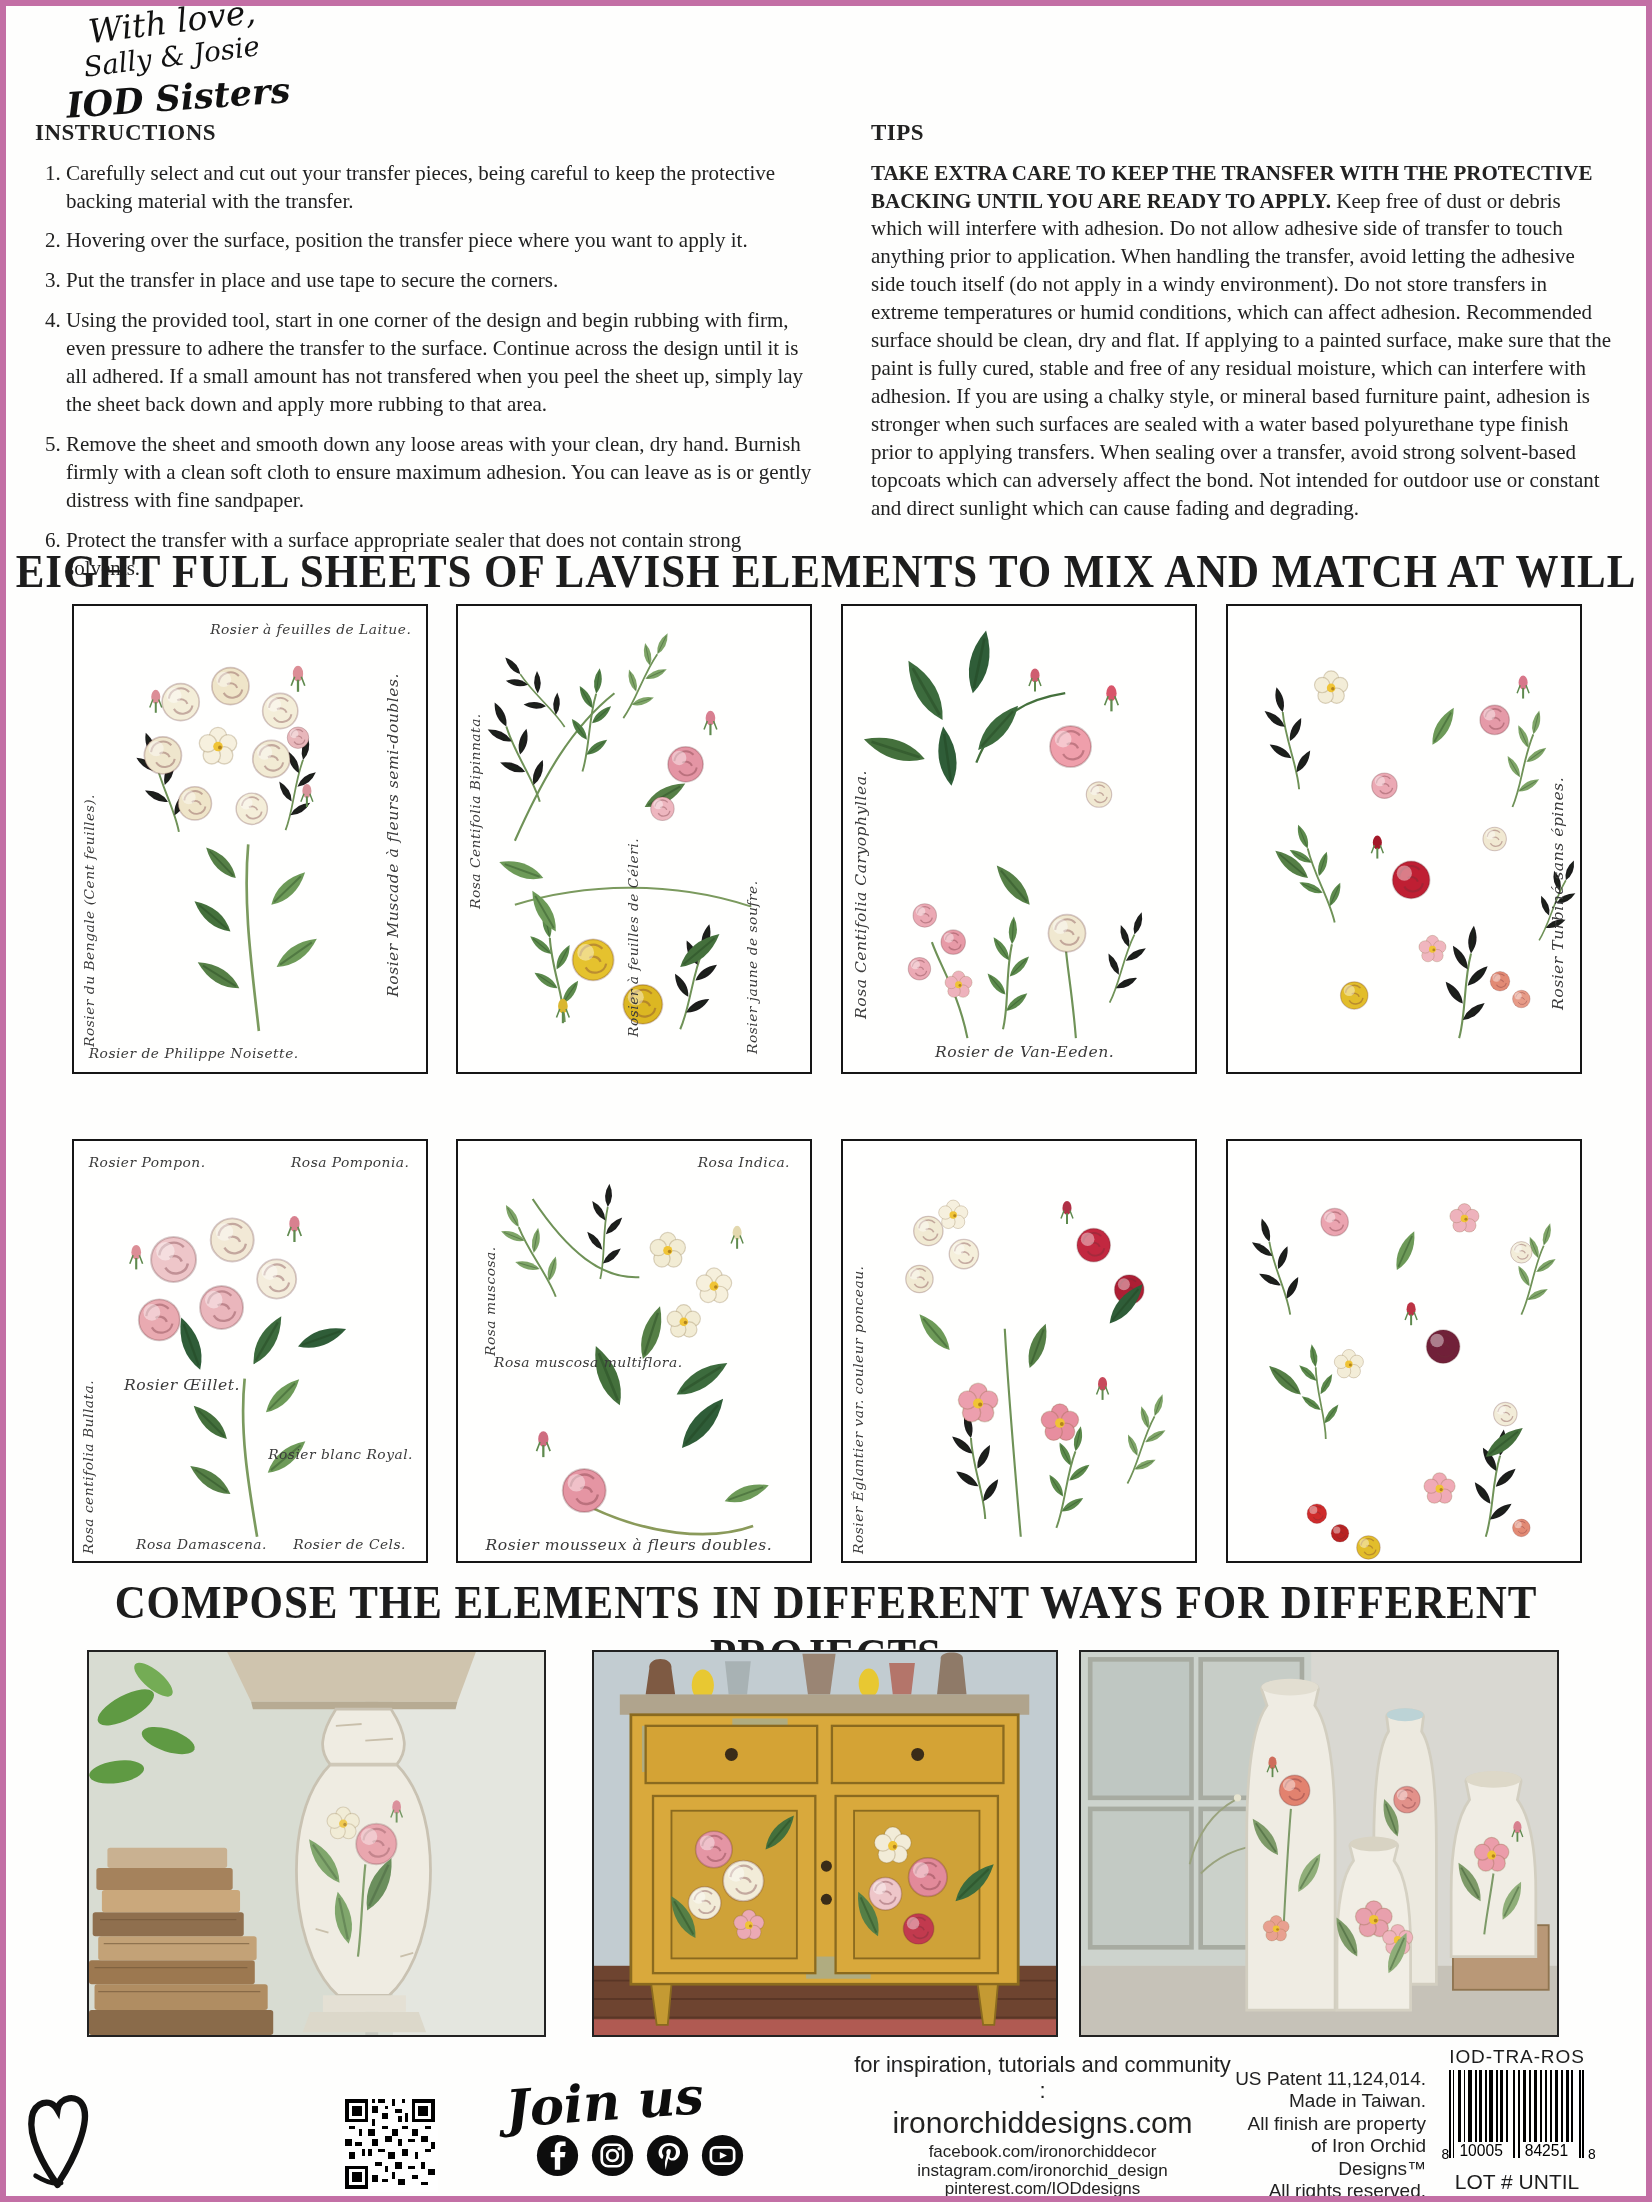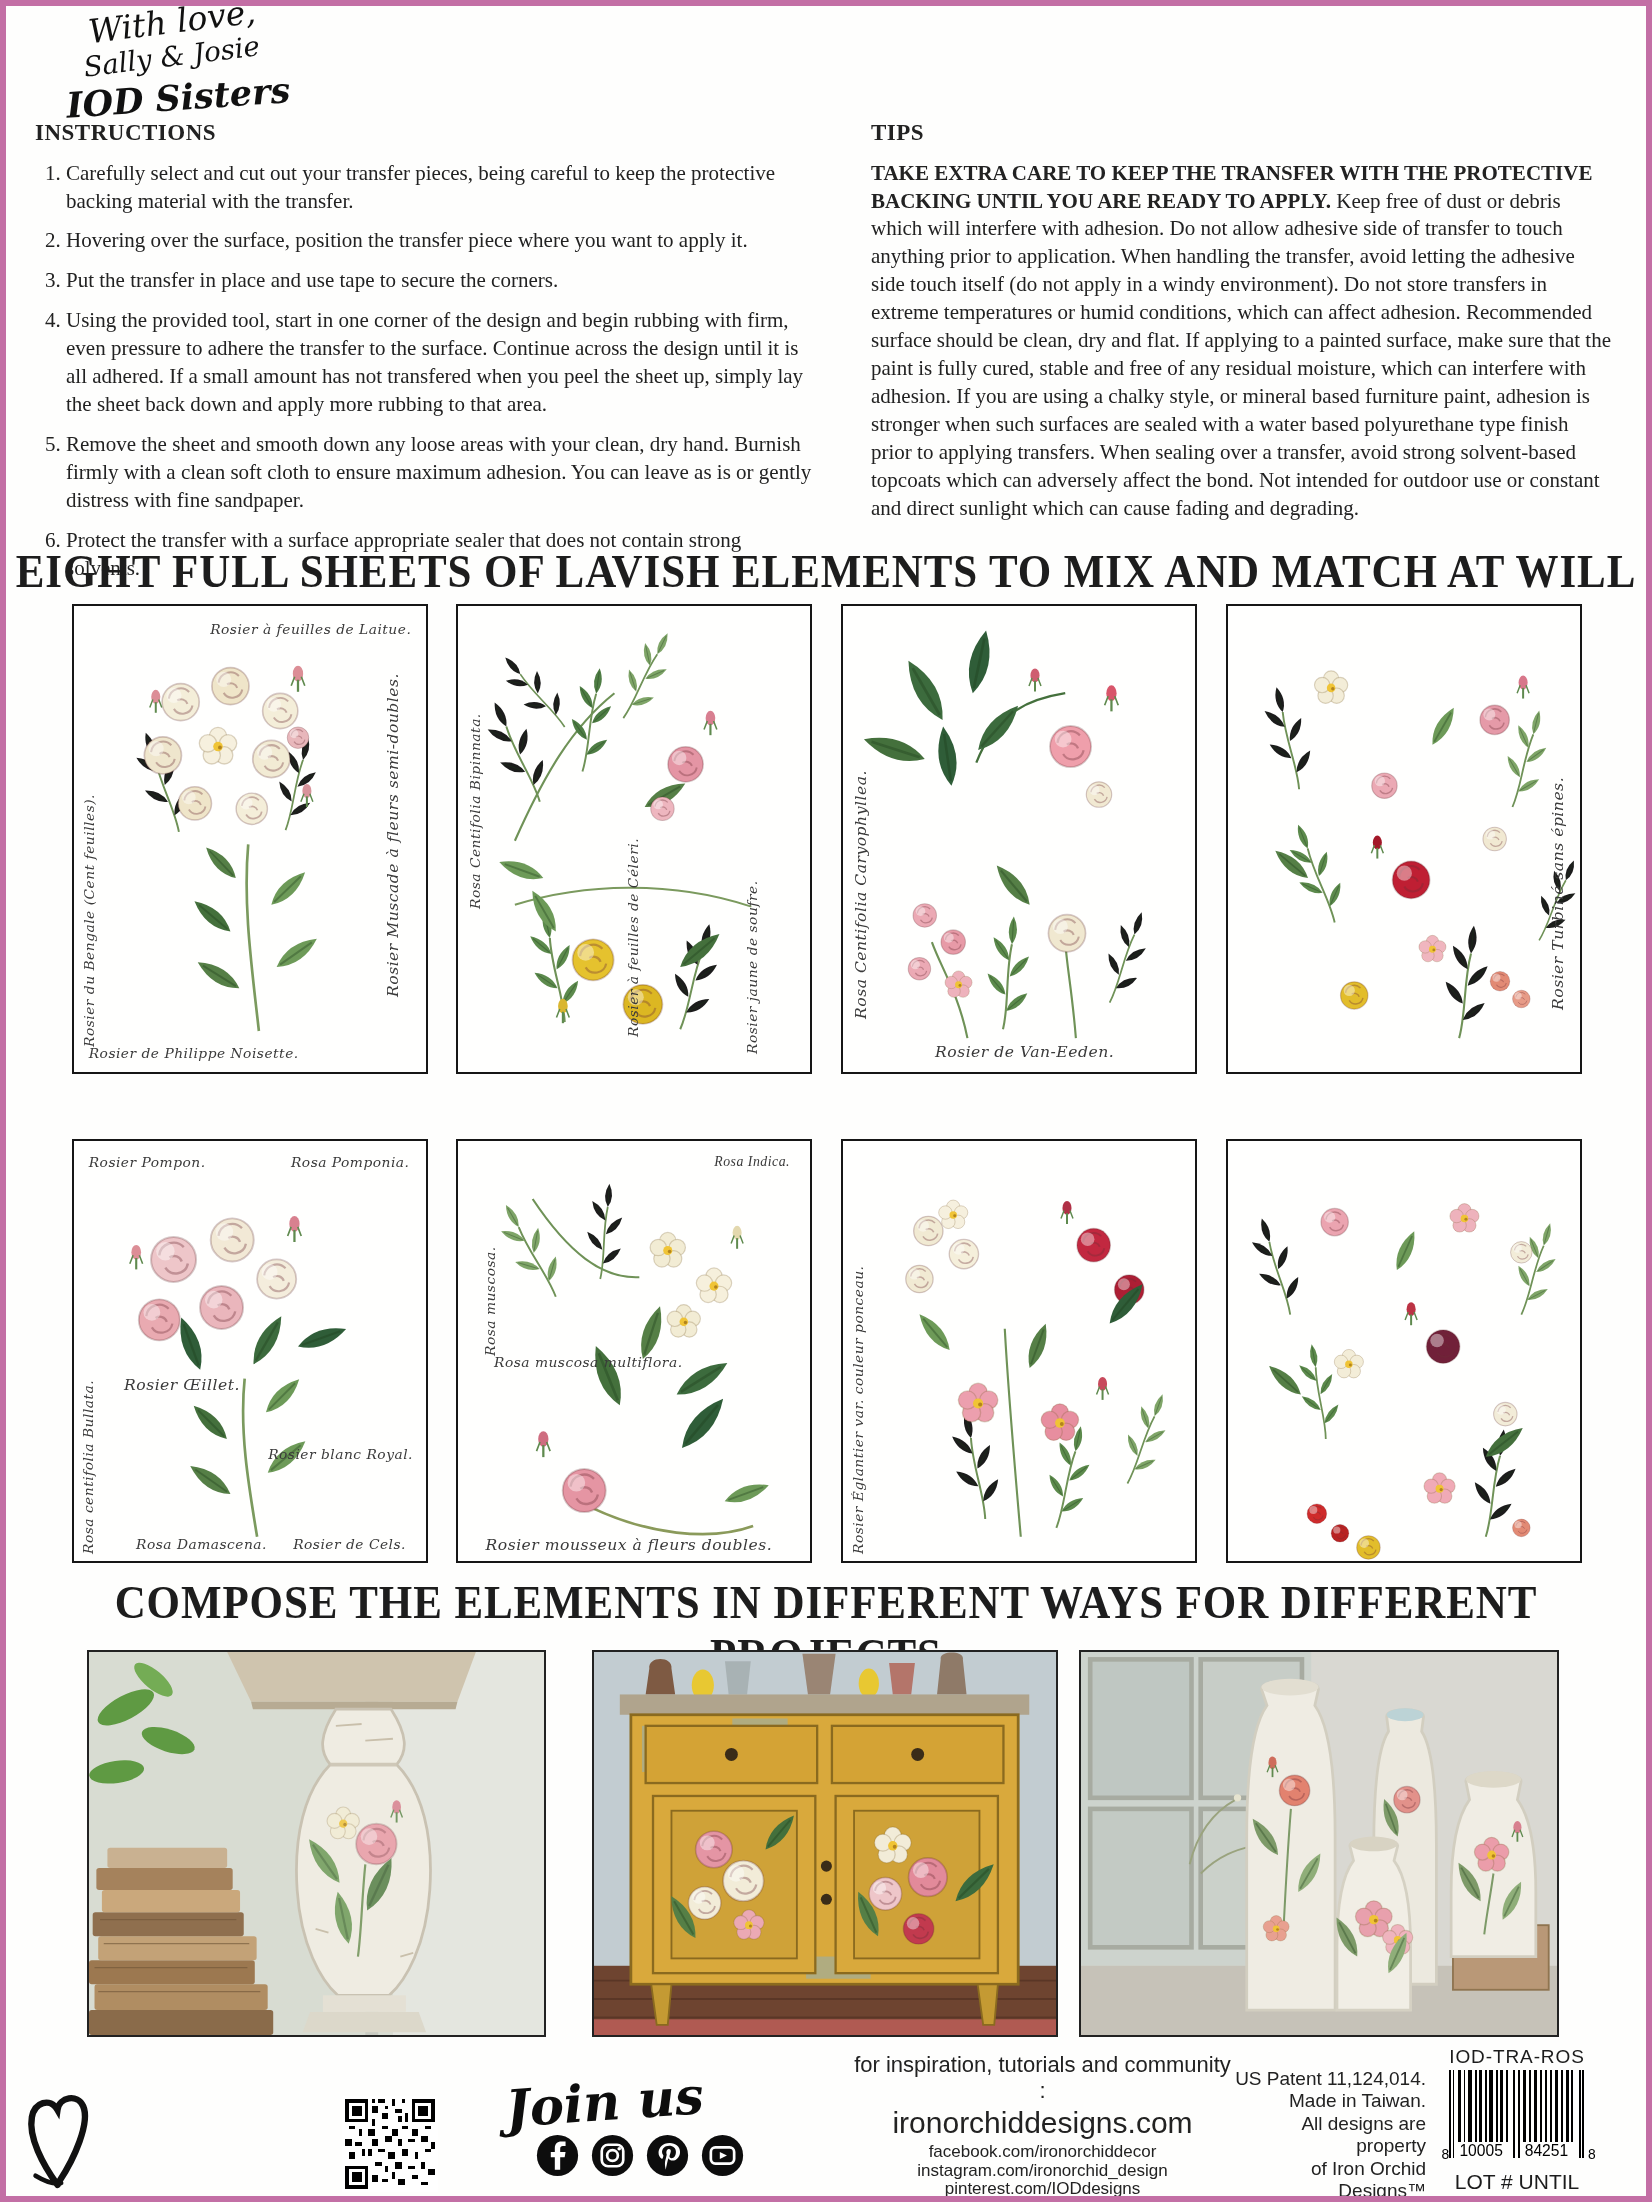--- a/index.html
+++ b/index.html
@@ -291,21 +291,21 @@
       <use href="#g-leaf" transform="translate(208,240) rotate(18) scale(2.6)" color="#557f46"></use>
       <use href="#g-leaf" transform="translate(246,280) rotate(58) scale(2.8)" color="#3c6b3d"></use>
       <use href="#g-leaf" transform="translate(182,292) rotate(-22) scale(3)" color="#44703c"></use>
       <use href="#g-leaf" transform="translate(252,340) rotate(40) scale(3)" color="#2f5d38"></use>
       <path d="M152,408 C212,436 282,446 332,428" stroke="#8a9a5a" fill="none" stroke-width="3"></path>
       <use href="#g-rose" transform="translate(142,388) scale(2.2)" color="#e595a3"></use>
       <use href="#g-bud" transform="translate(96,330) scale(1.7)" color="#cf6d80"></use>
       <use href="#g-leaf" transform="translate(300,400) rotate(70) scale(2.2)" color="#6d9a58"></use>
     </svg>
     <div class="slabel v" style="left:24px; top:22px; height:193px;">Rosa muscosa.</div>
-    <div class="slabel" style="top:13px; right:20px;font-family:Liberation Serif, serif;">Rosa Indica.</div>
+    <div class="slabel" style="top:13px; right:20px;">Rosa Indica.</div>
     <div class="slabel" style="left:36px; top:213px;">Rosa muscosa multiflora.</div>
     <div class="slabel big" style="left:27.5px; bottom:7.3px;">Rosier mousseux à fleurs doubles.</div>
   </div>
 
   <div class="sheet row2 c3">
     <svg class="art" viewBox="0 0 396 462">
       <path d="M200,440 C194,370 186,280 182,206" stroke="#6f9257" fill="none" stroke-width="2.4"></path>
       <use href="#g-sprig" transform="translate(160,420) rotate(-10) scale(1.25)"></use>
       <use href="#g-sprig" transform="translate(240,430) rotate(14) scale(1.2)" color="#5c8a4c"></use>
       <use href="#g-rose" transform="translate(96,96) scale(1.5)" color="#f1ead3"></use>
@@ -624,21 +624,21 @@
     <div class="site">ironorchiddesigns.com</div>
     <div class="link">facebook.com/ironorchiddecor</div>
     <div class="link">instagram.com/ironorchid_design</div>
     <div class="link">pinterest.com/IODdesigns</div>
     <div class="link">Bit.ly/IODtv</div>
   </div>
 
   <div class="legal footer-text">
     <div>US Patent 11,124,014.</div>
     <div>Made in Taiwan.</div>
-    <div>All designs are property</div>
+    <div>All finish are property</div>
     <div>of Iron Orchid Designs™</div>
     <div>All rights reserved.</div>
   </div>
 
   <div class="upc">
     <div class="sku">IOD-TRA-ROS</div>
     <svg width="162" height="96" viewBox="0 0 176 104" shape-rendering="crispEdges">
       <g fill="#000">
         <rect x="14" y="2" width="2" height="96"></rect>
           <rect x="18" y="2" width="2" height="96"></rect>

